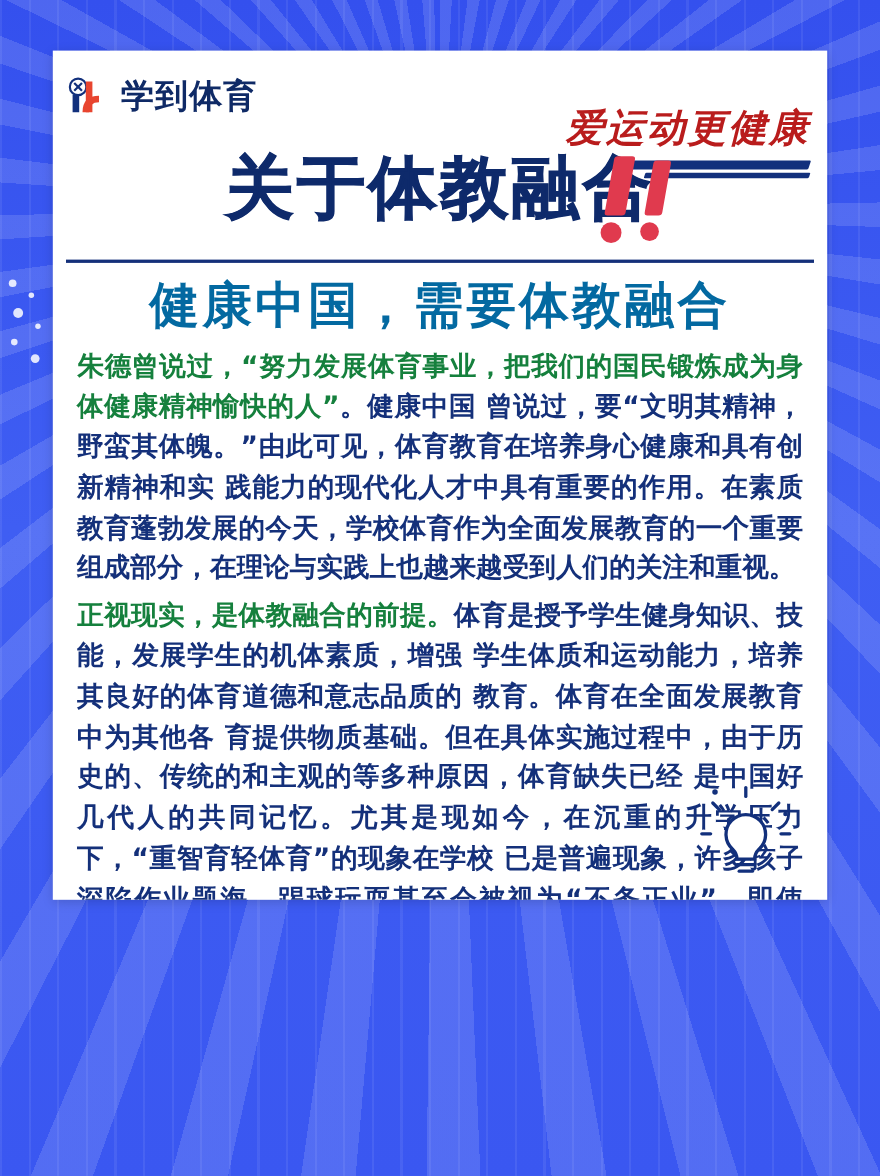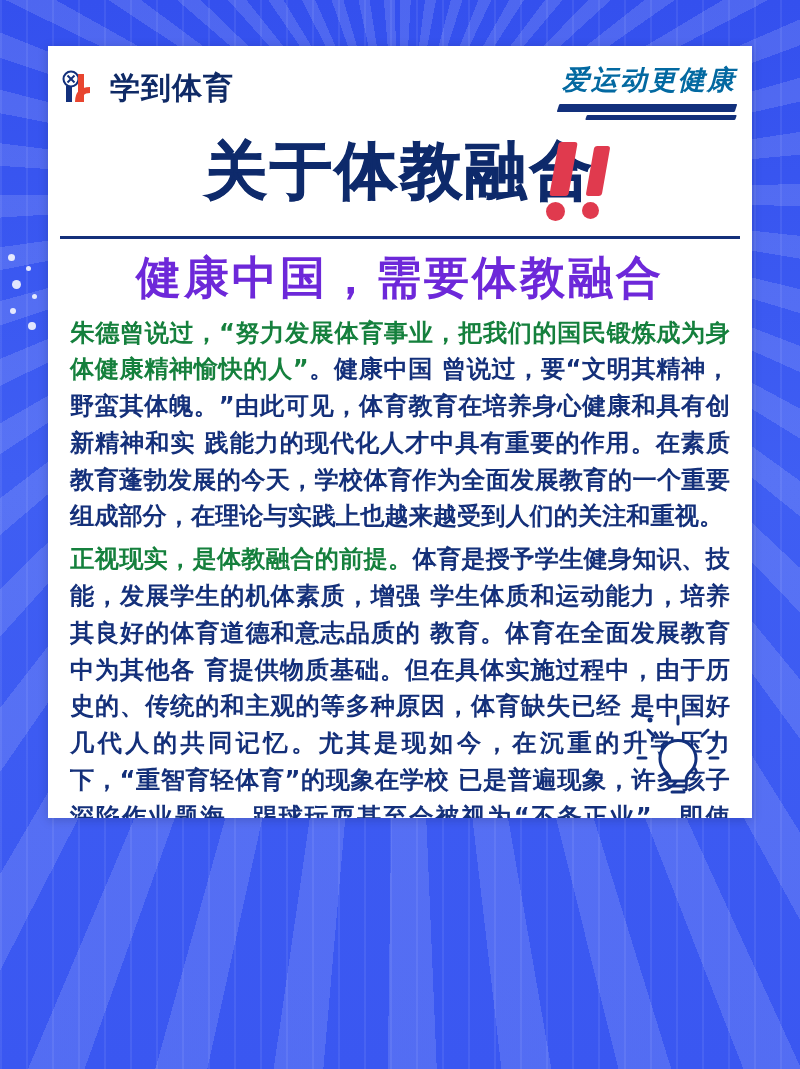--- a/index.html
+++ b/index.html
@@ -65,26 +65,27 @@
     letter-spacing: 1px;
     line-height: 1;
   }
   .slogan {
     position: absolute;
     right: 16px; top: 16px;
     text-align: right;
   }
   .slogan-text {
     font-family: "DejaVu Serif", "Liberation Serif", serif;
-    font-size: 27px;
+    font-size: 35px;
     font-weight: 700;
     font-style: italic;
-    color: #0369a1;
+    color: #b91c1c;
     letter-spacing: 2px;
     white-space: nowrap;
+    margin-top: 31px;
   }
   .slogan-underline {
     margin-top: 6px;
     height: 8px;
     width: 178px;
     margin-left: auto;
     background: #12307c;
     transform: skewX(-18deg) ;
     border-radius: 1px;
   }
@@ -128,21 +129,21 @@
   .rule {
     height: 3px;
     background: #14307a;
     margin: 0 12px 10px 12px;
   }
 
   .subtitle {
     text-align: center;
     font-size: 45px;
     font-weight: 900;
-    color: #6d28d9;
+    color: #0369a1;
     letter-spacing: 3px;
     padding: 4px 0 12px 0;
     line-height: 1.1;
   }
 
   
   .body-text {
     padding: 0 22px 0 22px;
     font-size: 24.2px;
     line-height: 1.52;

